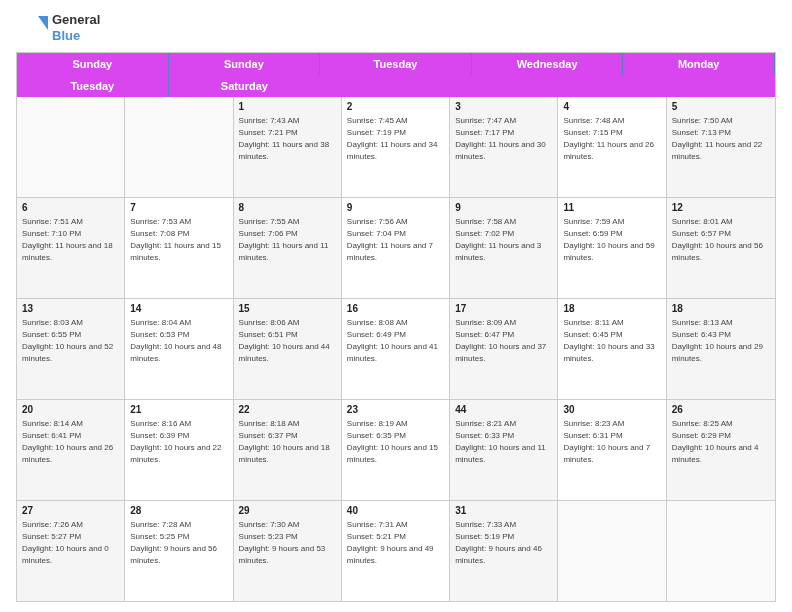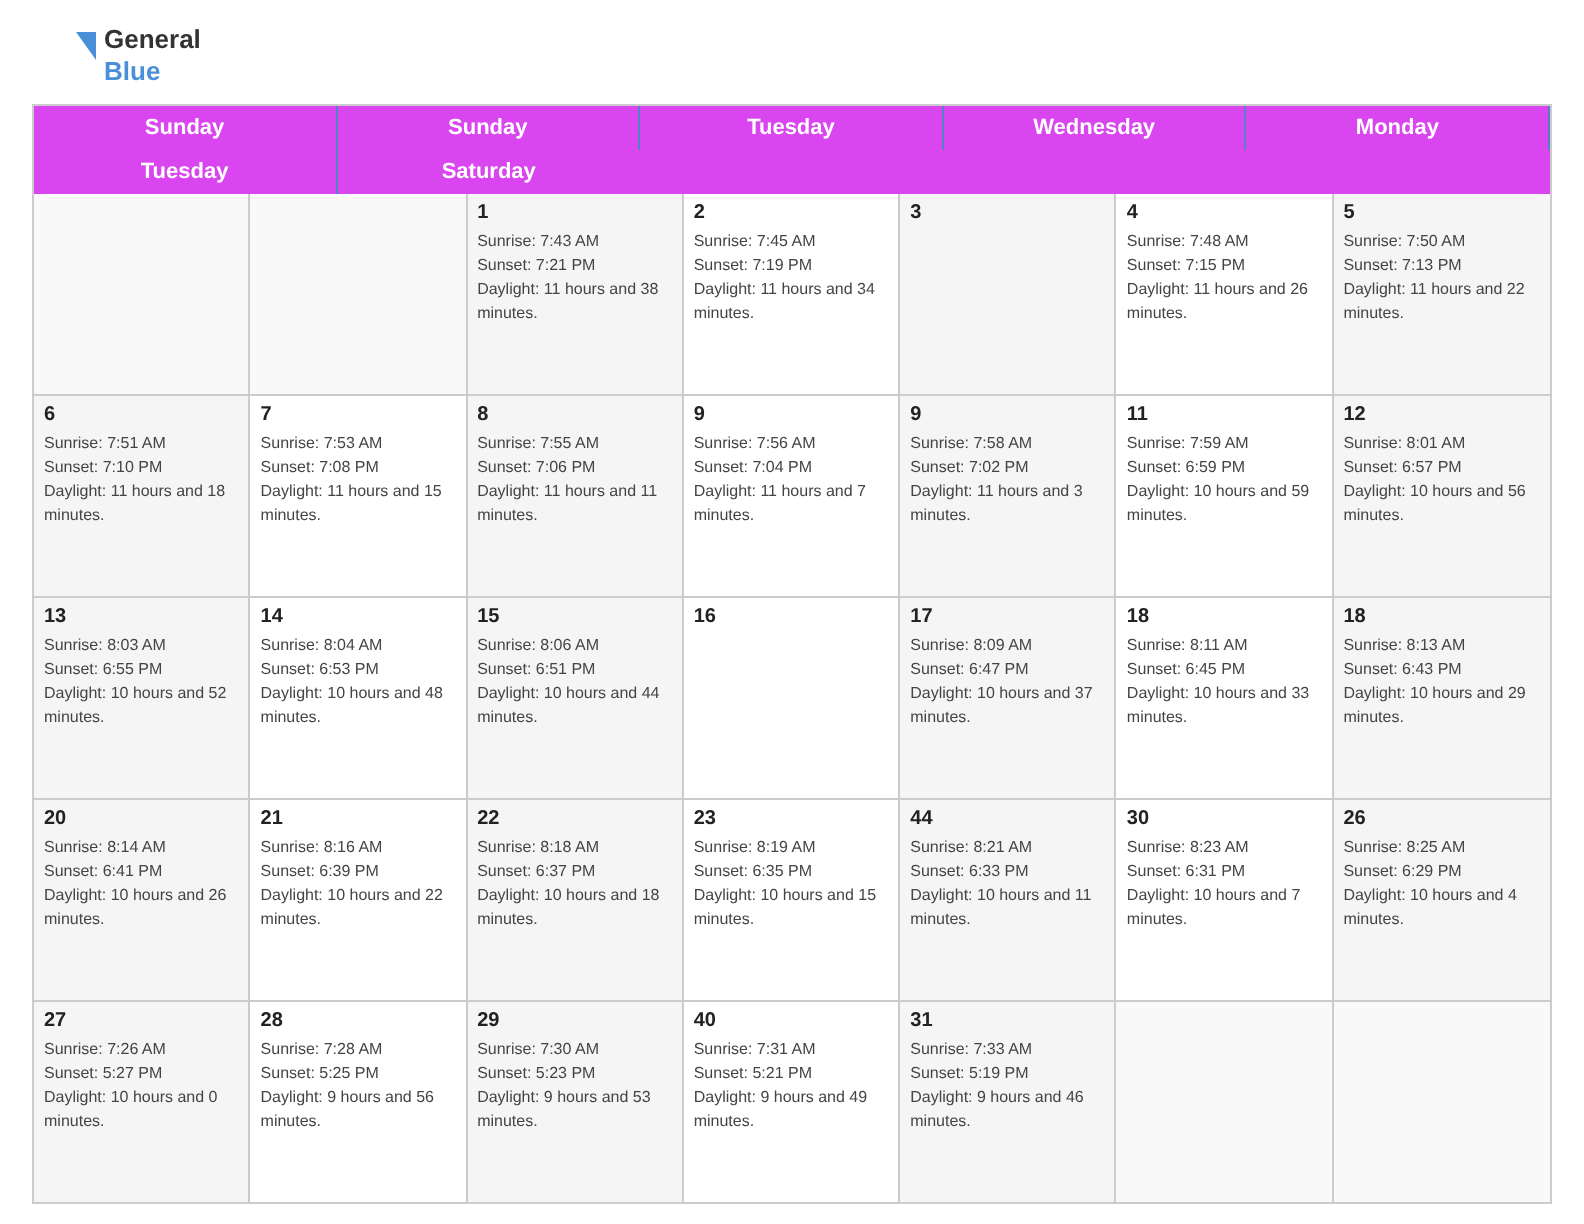--- a/index.html
+++ b/index.html
@@ -148,20 +148,21 @@
           <div class="cal-cell shaded">
         <span class="day-num">1</span>
         <span class="cell-text">Sunrise: 7:43 AM<br>Sunset: 7:21 PM<br>Daylight: 11 hours and 38 minutes.</span>
       </div>
           <div class="cal-cell">
         <span class="day-num">2</span>
         <span class="cell-text">Sunrise: 7:45 AM<br>Sunset: 7:19 PM<br>Daylight: 11 hours and 34 minutes.</span>
       </div>
           <div class="cal-cell shaded">
         <span class="day-num">3</span>
+        <span class="cell-text">Sunrise: 7:47 AM<br>Sunset: 7:17 PM<br>Daylight: 11 hours and 30 minutes.</span>
       </div>
           <div class="cal-cell">
         <span class="day-num">4</span>
         <span class="cell-text">Sunrise: 7:48 AM<br>Sunset: 7:15 PM<br>Daylight: 11 hours and 26 minutes.</span>
       </div>
           <div class="cal-cell shaded">
         <span class="day-num">5</span>
         <span class="cell-text">Sunrise: 7:50 AM<br>Sunset: 7:13 PM<br>Daylight: 11 hours and 22 minutes.</span>
       </div>
         </div>
@@ -203,20 +204,21 @@
           <div class="cal-cell">
         <span class="day-num">14</span>
         <span class="cell-text">Sunrise: 8:04 AM<br>Sunset: 6:53 PM<br>Daylight: 10 hours and 48 minutes.</span>
       </div>
           <div class="cal-cell shaded">
         <span class="day-num">15</span>
         <span class="cell-text">Sunrise: 8:06 AM<br>Sunset: 6:51 PM<br>Daylight: 10 hours and 44 minutes.</span>
       </div>
           <div class="cal-cell">
         <span class="day-num">16</span>
+        <span class="cell-text">Sunrise: 8:08 AM<br>Sunset: 6:49 PM<br>Daylight: 10 hours and 41 minutes.</span>
       </div>
           <div class="cal-cell shaded">
         <span class="day-num">17</span>
         <span class="cell-text">Sunrise: 8:09 AM<br>Sunset: 6:47 PM<br>Daylight: 10 hours and 37 minutes.</span>
       </div>
           <div class="cal-cell">
         <span class="day-num">18</span>
         <span class="cell-text">Sunrise: 8:11 AM<br>Sunset: 6:45 PM<br>Daylight: 10 hours and 33 minutes.</span>
       </div>
           <div class="cal-cell shaded">

